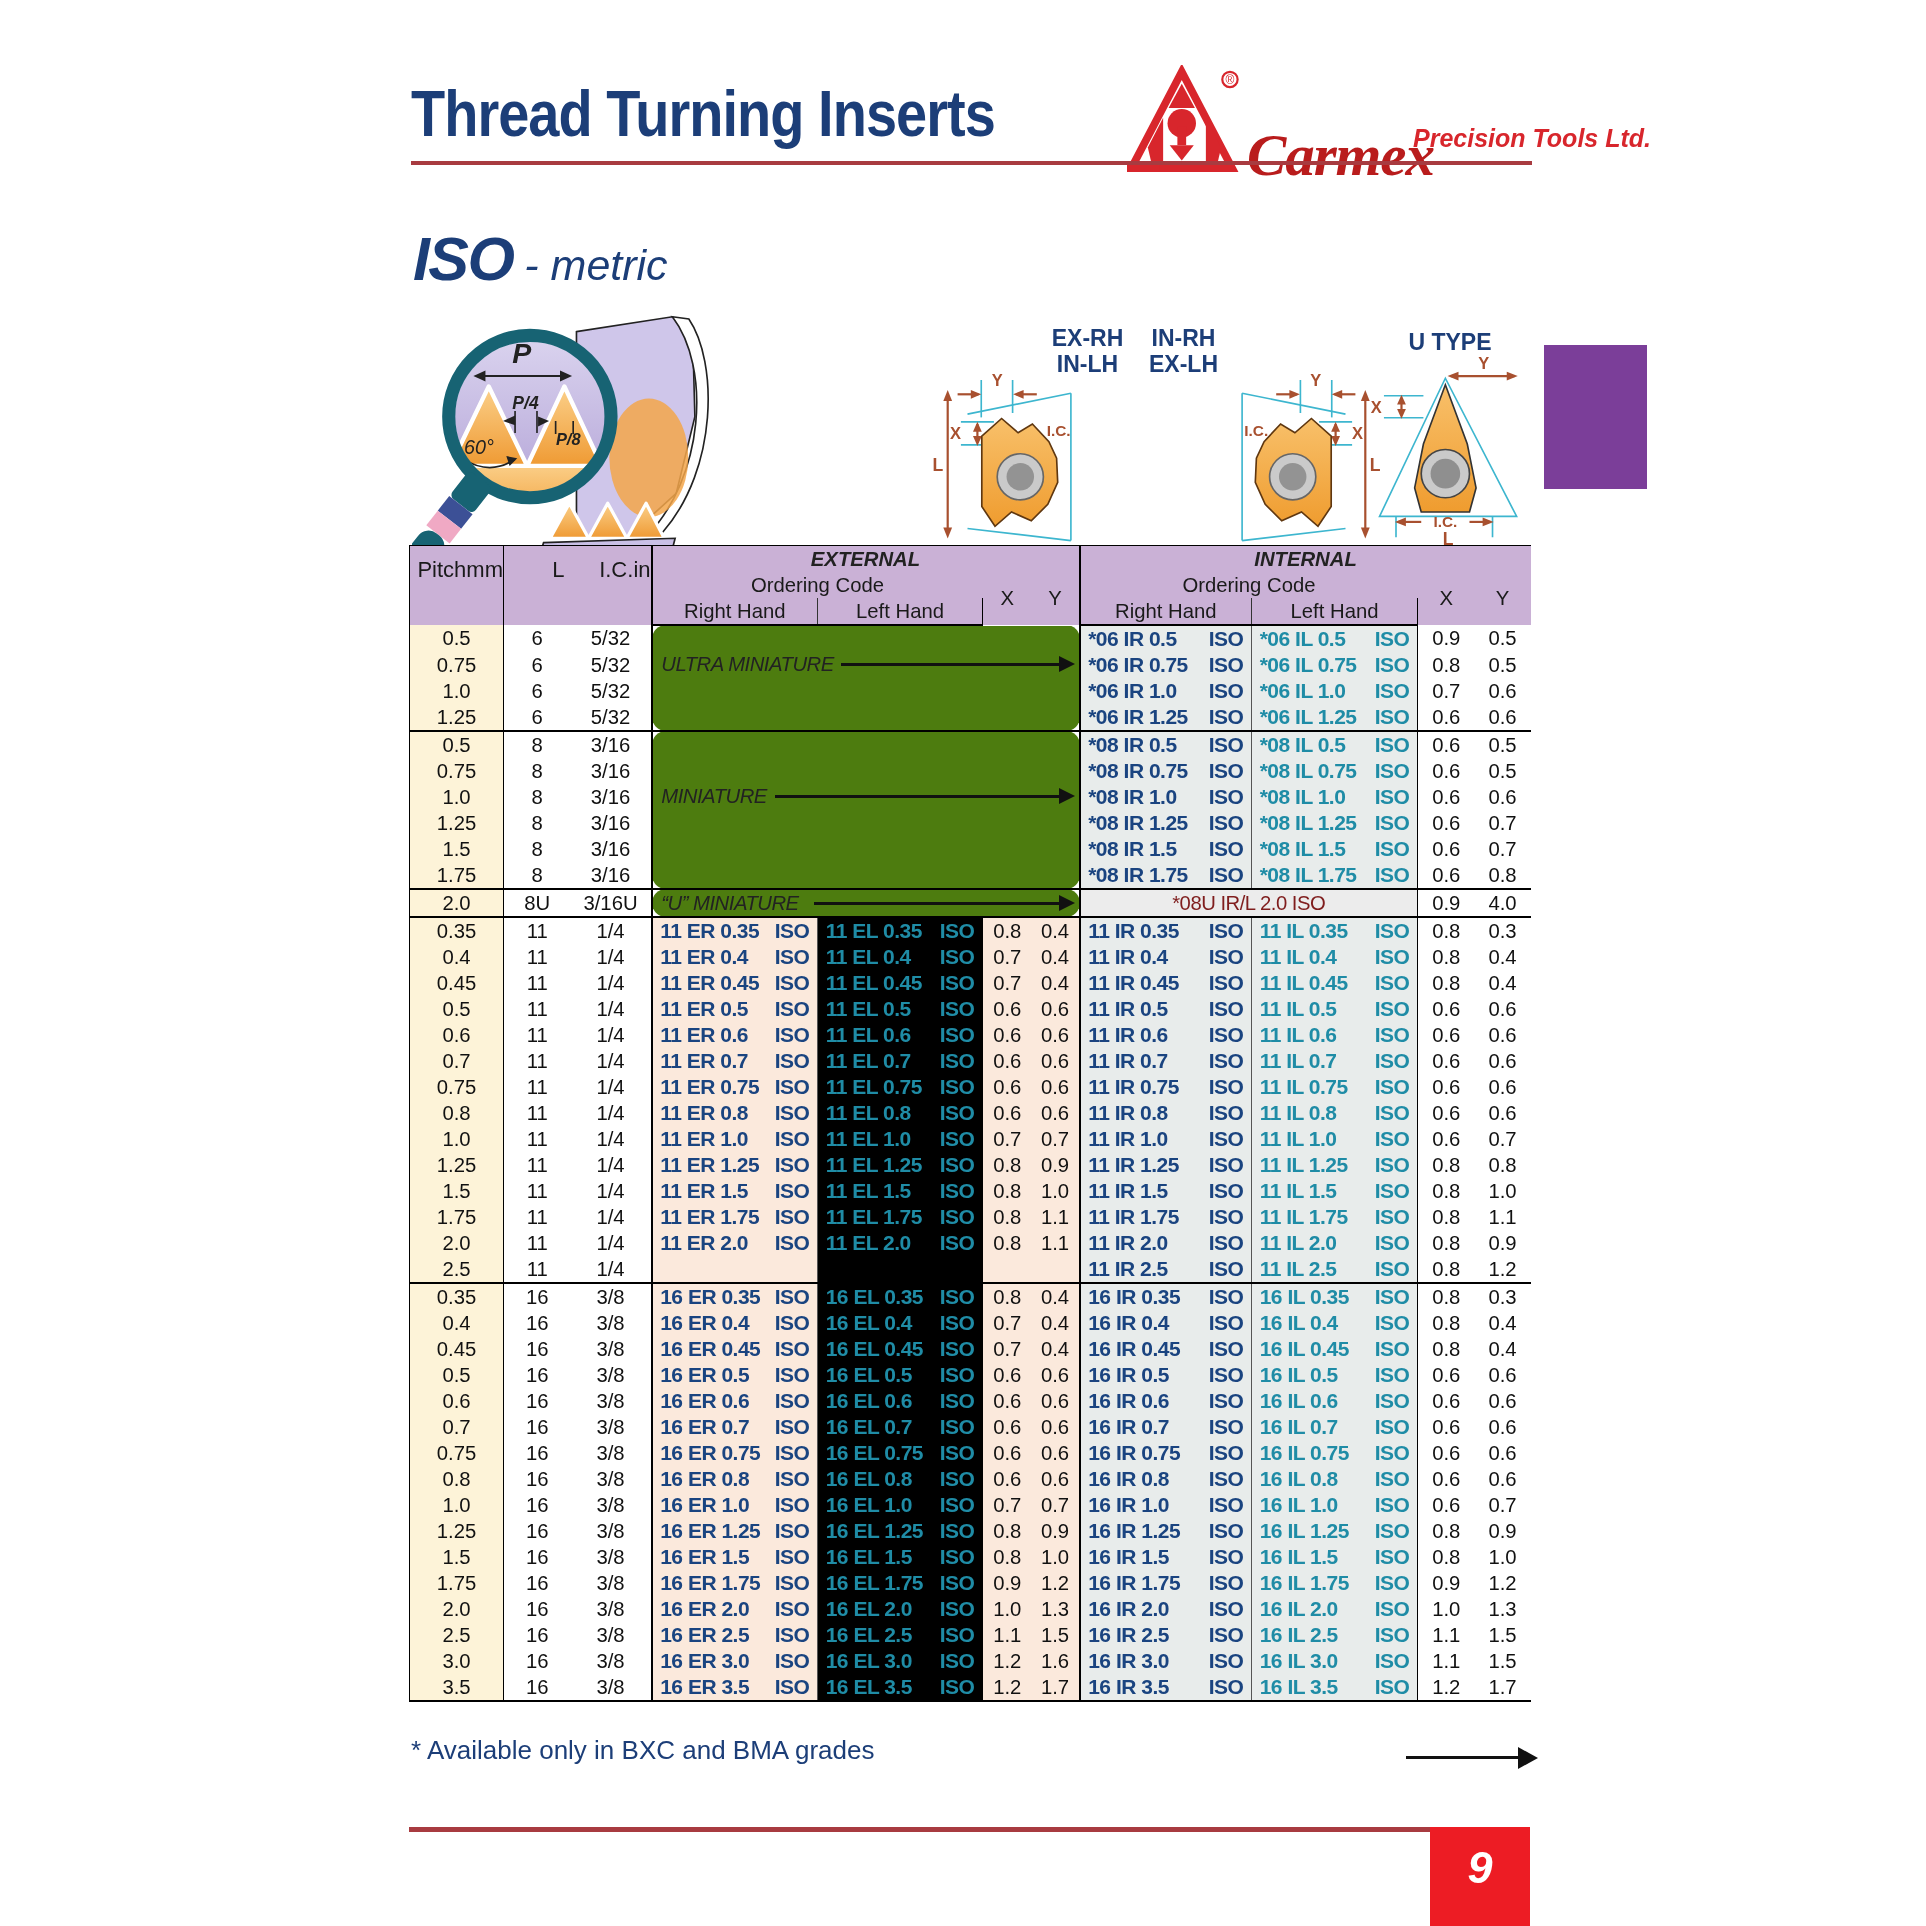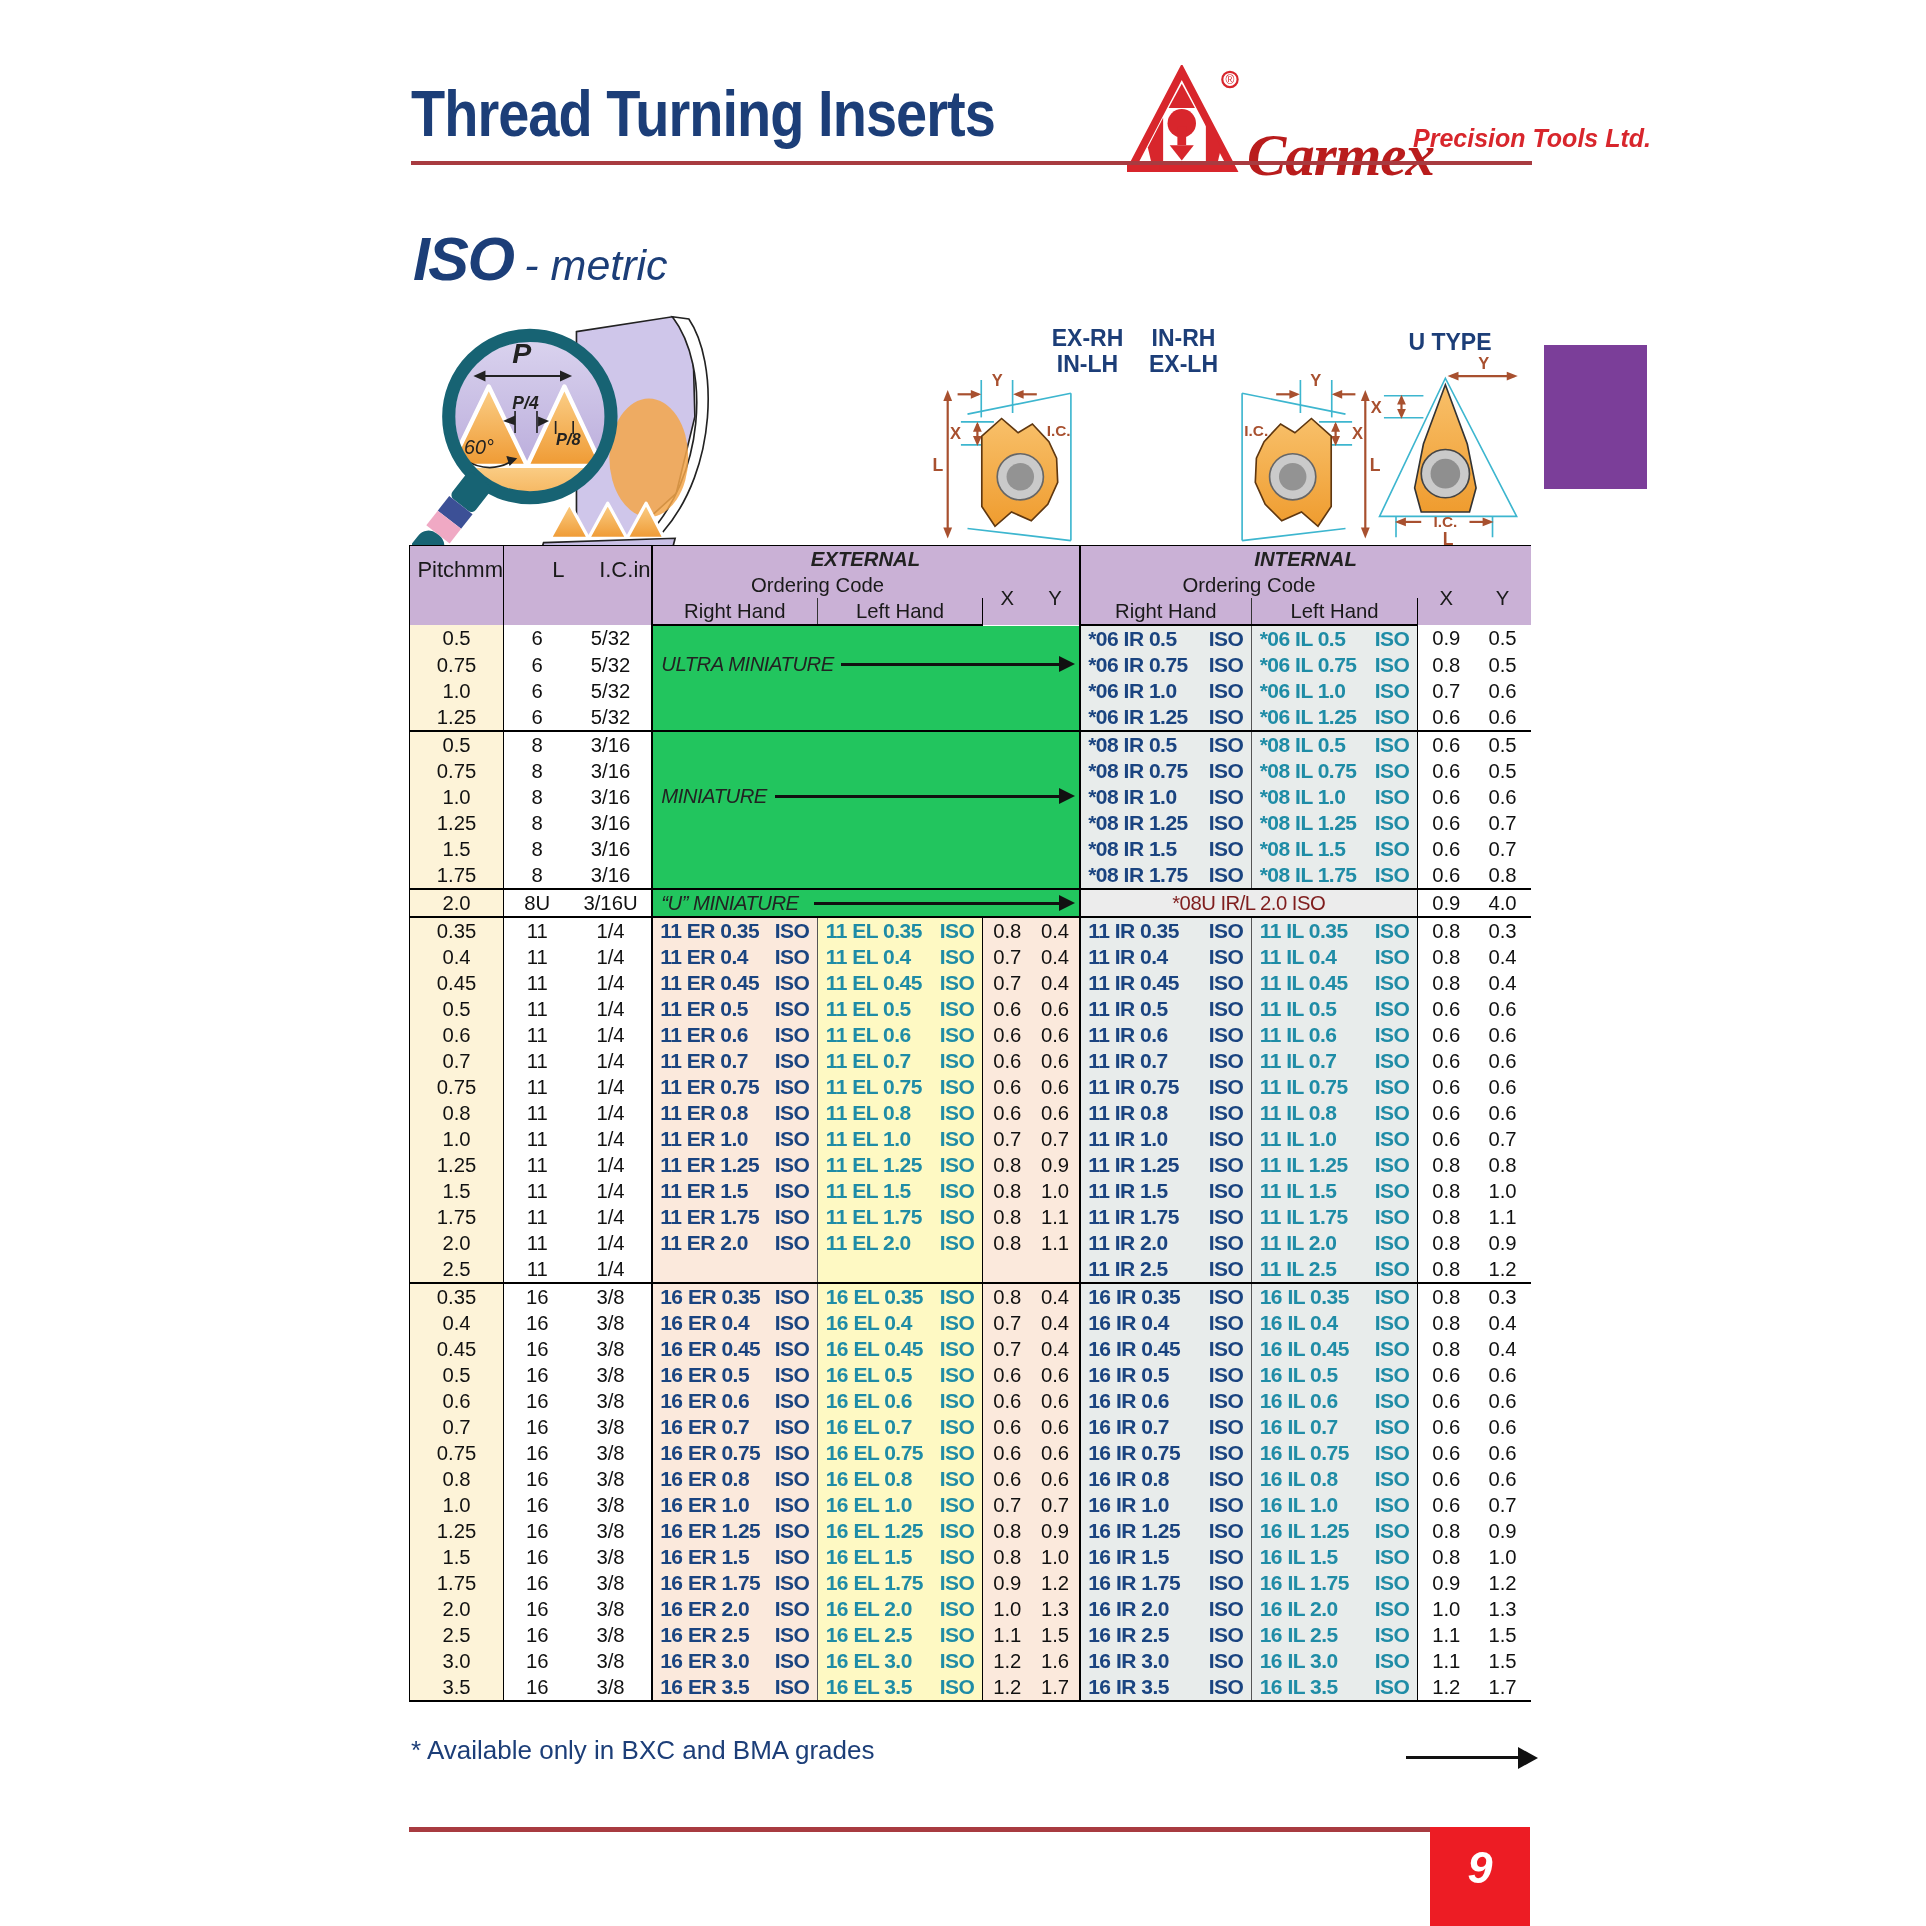--- a/index.html
+++ b/index.html
@@ -47,27 +47,27 @@
   .h-rh2{border-right:1.1px solid #333;}
   .h-lh2{border-right:1.1px solid #000;}
   .hdr-stack{display:flex;flex-direction:row;justify-content:flex-end;height:53px;padding-bottom:3.3px;
     font-size:22px;line-height:26px;}
 
   tbody td{background:#fff;}
   tr.sec-start td{border-top:2.2px solid #000;}
   .c-pitch{background:#fdf3d8;border-left:1.6px solid #000;border-right:1.1px solid #000;}
   .c-ic{border-right:2.2px solid #000;}
   .c-extrh{background:#fbe9dc;border-right:1.1px solid #555;}
-  .c-extlh{background:#fef9c3;border-right:1.1px solid #000;}
+  .c-extlh{background:#000000;border-right:1.1px solid #000;}
   .c-extx,.c-exty{background:#fbe9dc;}
   .c-exty{border-right:2.7px solid #000;}
   .c-intrh{background:#e8eceb;border-right:1.1px solid #555;}
   .c-intlh{background:#e8eceb;border-right:1.1px solid #000;}
   .c-intx,.c-inty{background:#fff;}
-  .c-extmerged{background:#22c55e;border-right:2.7px solid #000;position:relative;}
+  .c-extmerged{background:#4d7c0f;border-right:2.7px solid #000;position:relative;border-radius:14px;}
   .c-intmerged{background:#ececec;border-right:1.1px solid #000;color:#7f1d1d;font-weight:normal;font-size:21px;letter-spacing:-0.5px;}
   .code-wrap{display:flex;justify-content:space-between;align-items:center;height:100%;padding:0 7.7px;
     font-weight:bold;font-size:21px;letter-spacing:-0.5px;white-space:nowrap;}
   .code-rh .code-wrap{color:#1a4480;}
   .code-lh .code-wrap{color:#1f8ca6;}
   .ext-note{position:absolute;left:8.8px;right:4.4px;height:25px;display:flex;align-items:center;gap:7.7px;}
   .note-txt{font-style:italic;font-size:20.3px;color:#222;white-space:nowrap;letter-spacing:-0.5px;}
   .note-arrow{flex:1;height:2.7px;background:#111;position:relative;margin-right:14.3px;min-width:33px;}
   .note-arrow::after{content:'';position:absolute;right:-15.4px;top:-7.1px;width:0;height:0;
     border-left:16.5px solid #111;border-top:8.2px solid transparent;border-bottom:8.2px solid transparent;}

